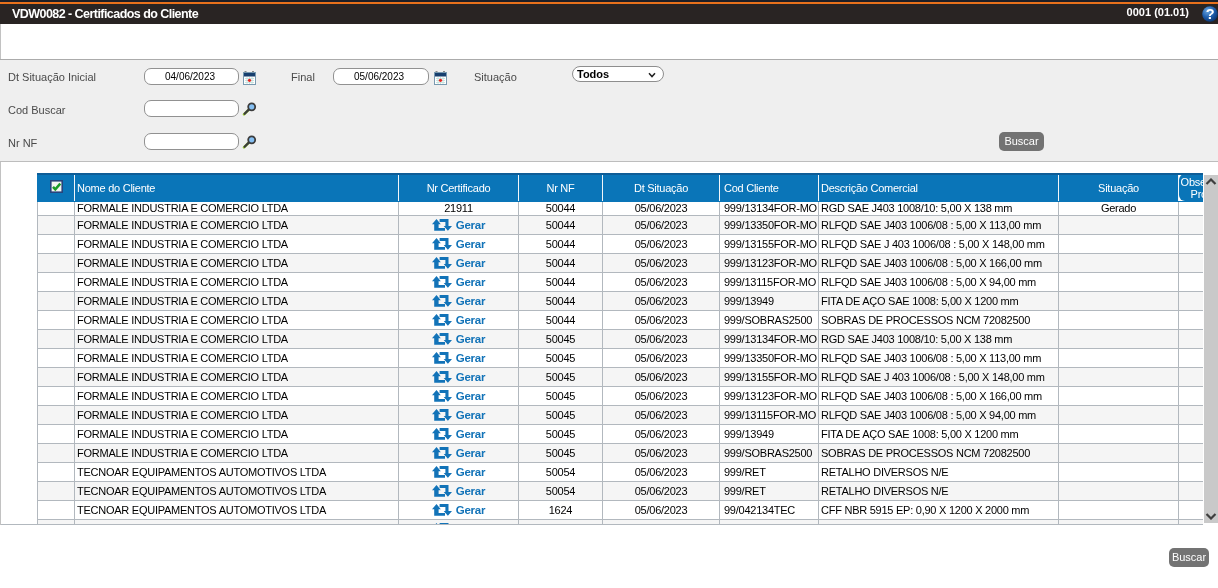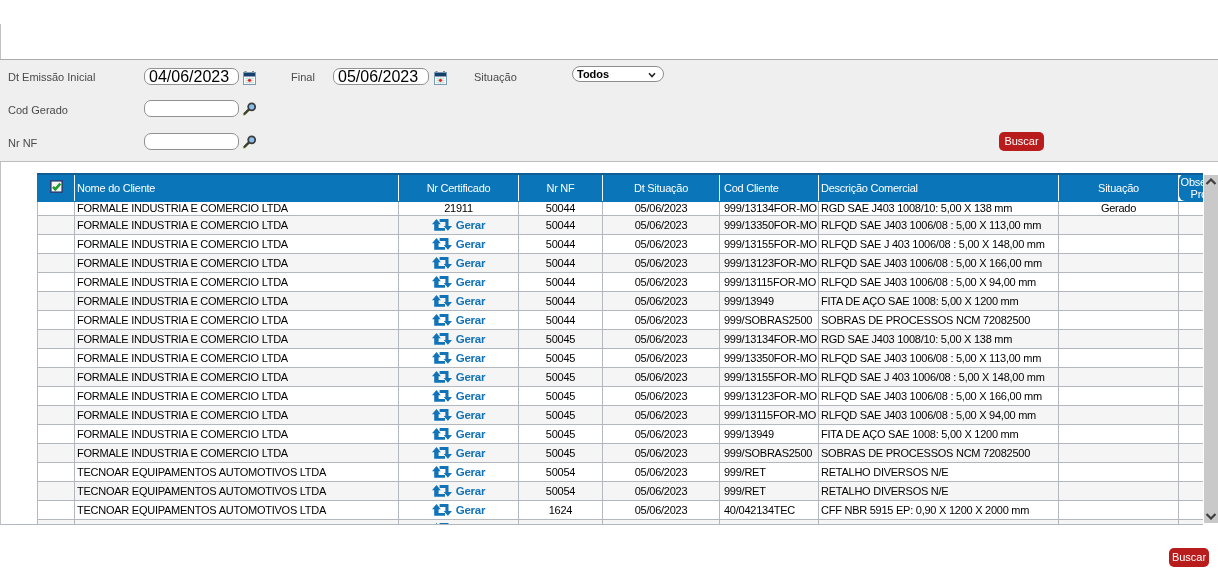--- a/index.html
+++ b/index.html
@@ -10,22 +10,22 @@
 #topbar .blk { position:absolute; top:0; left:0; width:100%; height:2px; background:#1d1f27; }
 #topbar .org { position:absolute; top:2px; left:0; width:100%; height:2px; background:#e8711c; }
 #topbar .title { position:absolute; left:12px; top:7px; color:#fff; font-size:12.5px; font-weight:bold; letter-spacing:-0.55px; }
 #topbar .ver { position:absolute; right:29px; top:6px; color:#fff; font-size:11px; font-weight:bold; }
 #helpico { position:absolute; right:0px; top:6px; width:16px; height:16px; }
 
 #leftline { position:absolute; left:0; top:24px; width:1px; height:501px; background:#c2c2c2; }
 
 #fpanel { position:absolute; left:0; top:59px; width:1218px; height:103px; background:#efefef; border-top:1px solid #ababab; border-bottom:1px solid #bdbdbd; }
 .flabel { position:absolute; font-size:11px; color:#4a4a4a; }
-.finput { position:absolute; height:17px; background:#fff; border:1px solid #919191; border-radius:7px; font-size:16px; color:#000; padding:0 0 0 4px; font-family:"Liberation Sans", sans-serif; line-height:15px; }
-.btn { position:absolute; background:#b91c1c; color:#fff; font-size:11px; text-align:center; border-radius:5px; font-family:"Liberation Sans", sans-serif; }
+.finput { position:absolute; height:17px; background:#fff; border:1px solid #919191; border-radius:7px; font-size:10px; color:#000; padding:0 0 0 20px; font-family:"Liberation Sans", sans-serif; line-height:15px; }
+.btn { position:absolute; background:#737373; color:#fff; font-size:11px; text-align:center; border-radius:5px; font-family:"Liberation Sans", sans-serif; }
 #fsel { position:absolute; left:572px; top:6px; width:92px; height:16px; background:#fff; border:1px solid #8e8e8e; border-radius:8px; font-size:11px; font-weight:bold; padding-left:4px; line-height:15px; }
 #fsel .chev { position:absolute; right:7px; top:5px; }
 
 #tblwrap { position:absolute; left:1px; top:173px; width:1202px; height:352px; overflow:hidden; border-bottom:1px solid #b2b8be; }
 table { border-collapse:collapse; table-layout:fixed; width:1202px;margin-left:36px; }
 td, th { border:1px solid #b2b8be; font-size:11px; letter-spacing:-0.25px; overflow:hidden; white-space:nowrap; padding:0; vertical-align:middle; }
 thead th { background:#0a75b8; color:#fff; font-weight:normal; border:1px solid #0a75b8; border-right:1px solid #f2f6f9; border-top:2px solid #0e5d97; height:27px; font-size:11px; }
 thead th:last-child { border-right:1px solid #0a75b8; }
 th.l, td.l { text-align:left; padding-left:2px; }
 td.cp, th.cp { text-align:left; padding-left:4px; }
@@ -39,23 +39,40 @@
 .ger svg { vertical-align:-2px; margin-right:4px; }
 
 #sbar { position:absolute; left:1204px; top:175px; width:14px; height:348px; background:#c9c9c9; }
 #sbar svg { position:absolute; left:1px; }
 
 #hcb { display:inline-block; }
 </style>
 </head>
 <body>
 <div id="page">
+  <div id="topbar">
+    <div class="blk"></div>
+      <div class="org"></div>
+    <div class="title">VDW0082 - Certificados do Cliente</div>
+    <div class="ver">0001 (01.01)</div>
+    <svg id="helpico" viewBox="0 0 16 16">
+      <defs>
+          <radialGradient id="hg" cx="35%" cy="30%" r="75%">
+        <stop offset="0%" stop-color="#6ea9e2"></stop>
+            <stop offset="55%" stop-color="#1f5fae"></stop>
+            <stop offset="100%" stop-color="#0a3470"></stop>
+      </radialGradient>
+        </defs>
+      <circle cx="8" cy="8" r="7.8" fill="url(#hg)"></circle>
+      <text x="8.2" y="13.4" text-anchor="middle" font-size="14.5" font-weight="bold" fill="#fff" font-family="Liberation Sans">?</text>
+    </svg>
+  </div>
   <div id="leftline"></div>
   <div id="fpanel">
-    <div class="flabel" style="left:8px; top:11px;">Dt Emissão Inicial</div>
+    <div class="flabel" style="left:8px; top:11px;">Dt Situação Inicial</div>
     <input class="finput" style="left: 144px; top: 8px; width: 95px;" value="04/06/2023">
     <svg style="position:absolute; left:243px; top:11px;" width="13" height="14" viewBox="0 0 13 14">
       <rect x="1.5" y="0.5" width="2" height="3" fill="#222"></rect>
         <rect x="9" y="0.5" width="2" height="3" fill="#222"></rect>
       <rect x="0.5" y="1.5" width="12" height="12" fill="#fff" stroke="#7a9ab0" stroke-width="1"></rect>
       <rect x="1" y="2" width="11" height="3.5" fill="#173f6e"></rect>
       <g stroke="#bfe0da" stroke-width="0.8">
         <line x1="2" y1="7.5" x2="11" y2="7.5"></line>
           <line x1="2" y1="9.5" x2="11" y2="9.5"></line>
           <line x1="2" y1="11.5" x2="11" y2="11.5"></line>
@@ -81,21 +98,21 @@
           <line x1="9" y1="6" x2="9" y2="13"></line>
       </g>
       <circle cx="6.5" cy="9.3" r="1.6" fill="#e8231e"></circle>
     </svg>
     <div class="flabel" style="left:474px; top:11px;">Situação</div>
     <div id="fsel">Todos
       <svg class="chev" width="8" height="6" viewBox="0 0 8 6">
           <polyline points="1,1.2 4,4.6 7,1.2" fill="none" stroke="#222" stroke-width="1.5"></polyline>
         </svg>
     </div>
-    <div class="flabel" style="left:8px; top:44px;">Cod Gerado</div>
+    <div class="flabel" style="left:8px; top:44px;">Cod Buscar</div>
     <input class="finput" style="left: 144px; top: 40px; width: 95px;">
     <svg style="position:absolute; left:241px; top:40px;" width="17" height="18" viewBox="0 0 17 18">
       <line x1="7.6" y1="9.8" x2="3" y2="14.4" stroke="#9acd32" stroke-width="2.6" stroke-linecap="round"></line>
       <line x1="8" y1="9.4" x2="3.6" y2="13.8" stroke="#3c3c3c" stroke-width="2.2" stroke-linecap="round"></line>
       <circle cx="10.7" cy="6.8" r="3.5" fill="#85bff2" stroke="#3c3c3c" stroke-width="1.8"></circle>
     </svg>
     <div class="flabel" style="left:8px; top:77px;">Nr NF</div>
     <input class="finput" style="left: 144px; top: 73px; width: 95px;">
     <svg style="position:absolute; left:241px; top:73px;" width="17" height="18" viewBox="0 0 17 18">
       <line x1="7.6" y1="9.8" x2="3" y2="14.4" stroke="#9acd32" stroke-width="2.6" stroke-linecap="round"></line>
@@ -389,21 +406,21 @@
             <td></td>
             <td class="l">TECNOAR EQUIPAMENTOS AUTOMOTIVOS LTDA</td>
             <td class="c"><span class="ger"><svg width="20" height="12" viewBox="0 0 20 12">
                   <g fill="#1273b8">
                     <polygon points="4.5,0 8.8,5.3 6.6,5.3 6.6,9 13,9 13,11.7 2.2,11.7 2.2,5.3 0,5.3"></polygon>
                     <polygon points="7.6,0 16.5,0 16.5,7.1 20,7.1 15.9,11.7 11.7,7.1 13.4,7.1 13.4,3 7.6,3"></polygon>
                   </g>
                 </svg>Gerar</span></td>
             <td class="c">1624</td>
             <td class="c">05/06/2023</td>
-            <td class="cp">40/042134TEC</td>
+            <td class="cp">99/042134TEC</td>
             <td class="l">CFF NBR 5915 EP: 0,90 X 1200 X 2000 mm</td>
             <td class="c"></td>
             <td></td>
           </tr>
           <tr class="even">
             <td></td>
             <td class="l">TECNOAR EQUIPAMENTOS AUTOMOTIVOS LTDA</td>
             <td class="c"><span class="ger"><svg width="20" height="12" viewBox="0 0 20 12">
                   <g fill="#1273b8">
                     <polygon points="4.5,0 8.8,5.3 6.6,5.3 6.6,9 13,9 13,11.7 2.2,11.7 2.2,5.3 0,5.3"></polygon>

